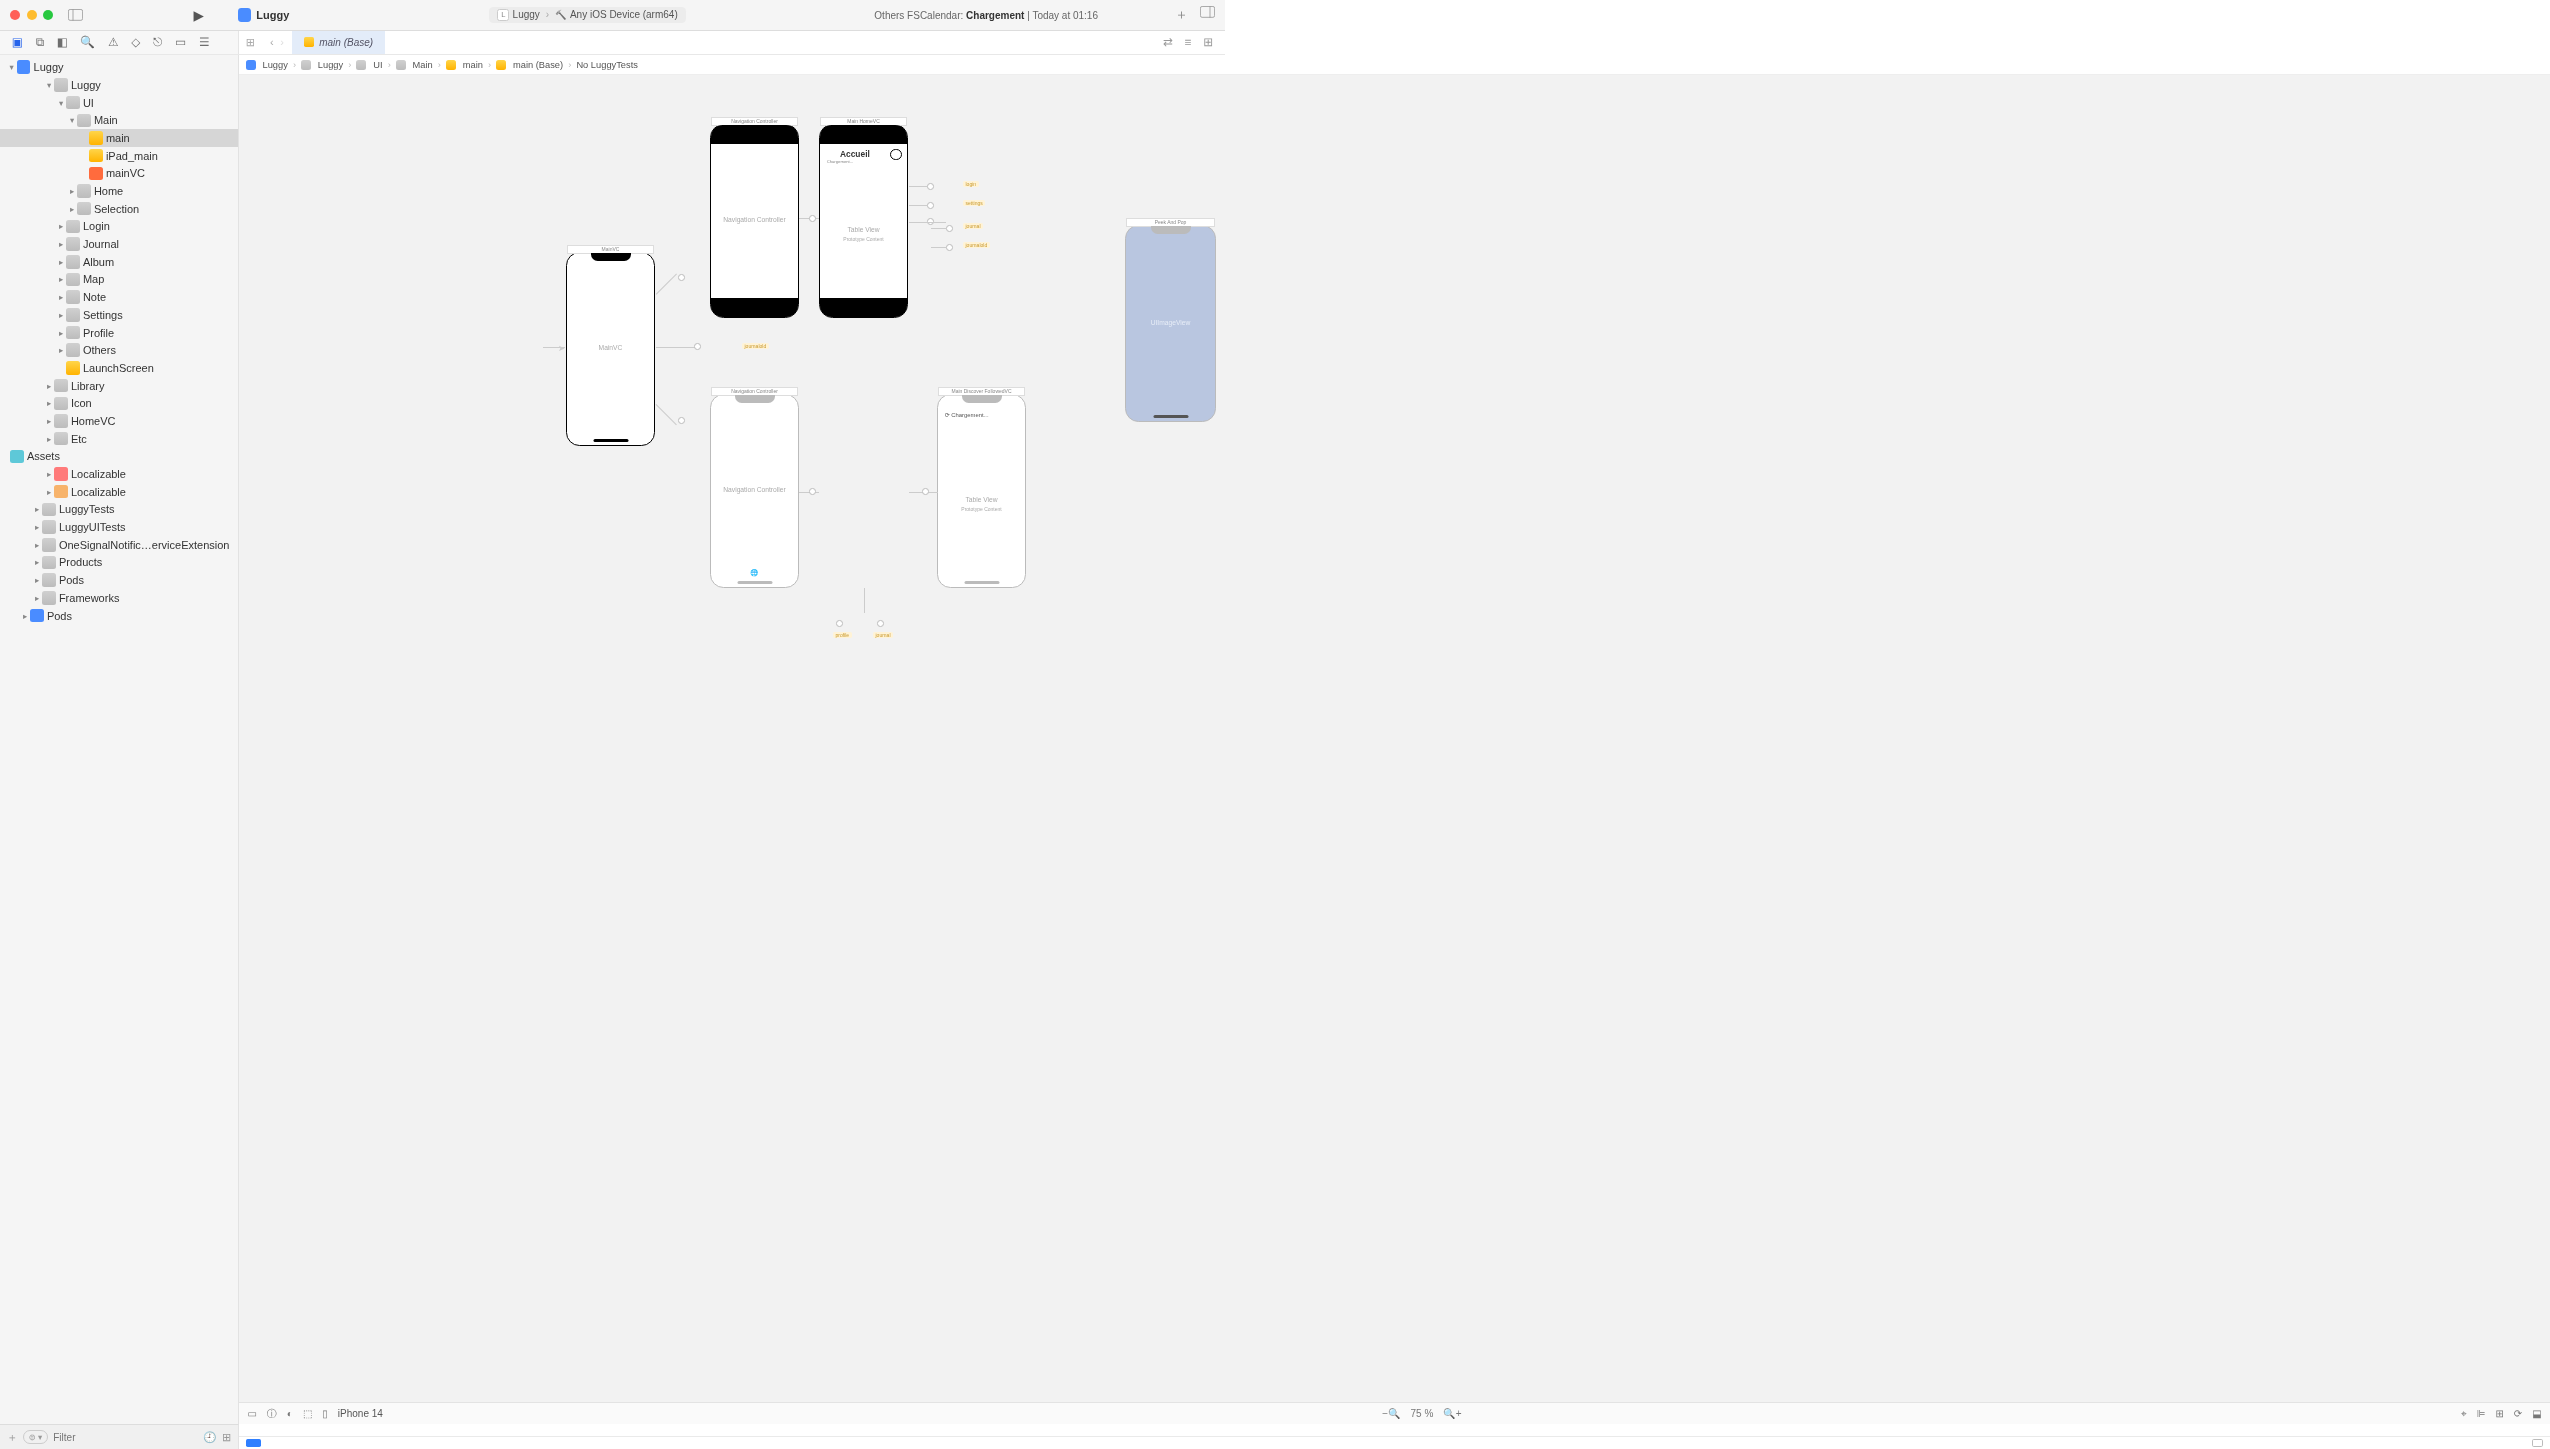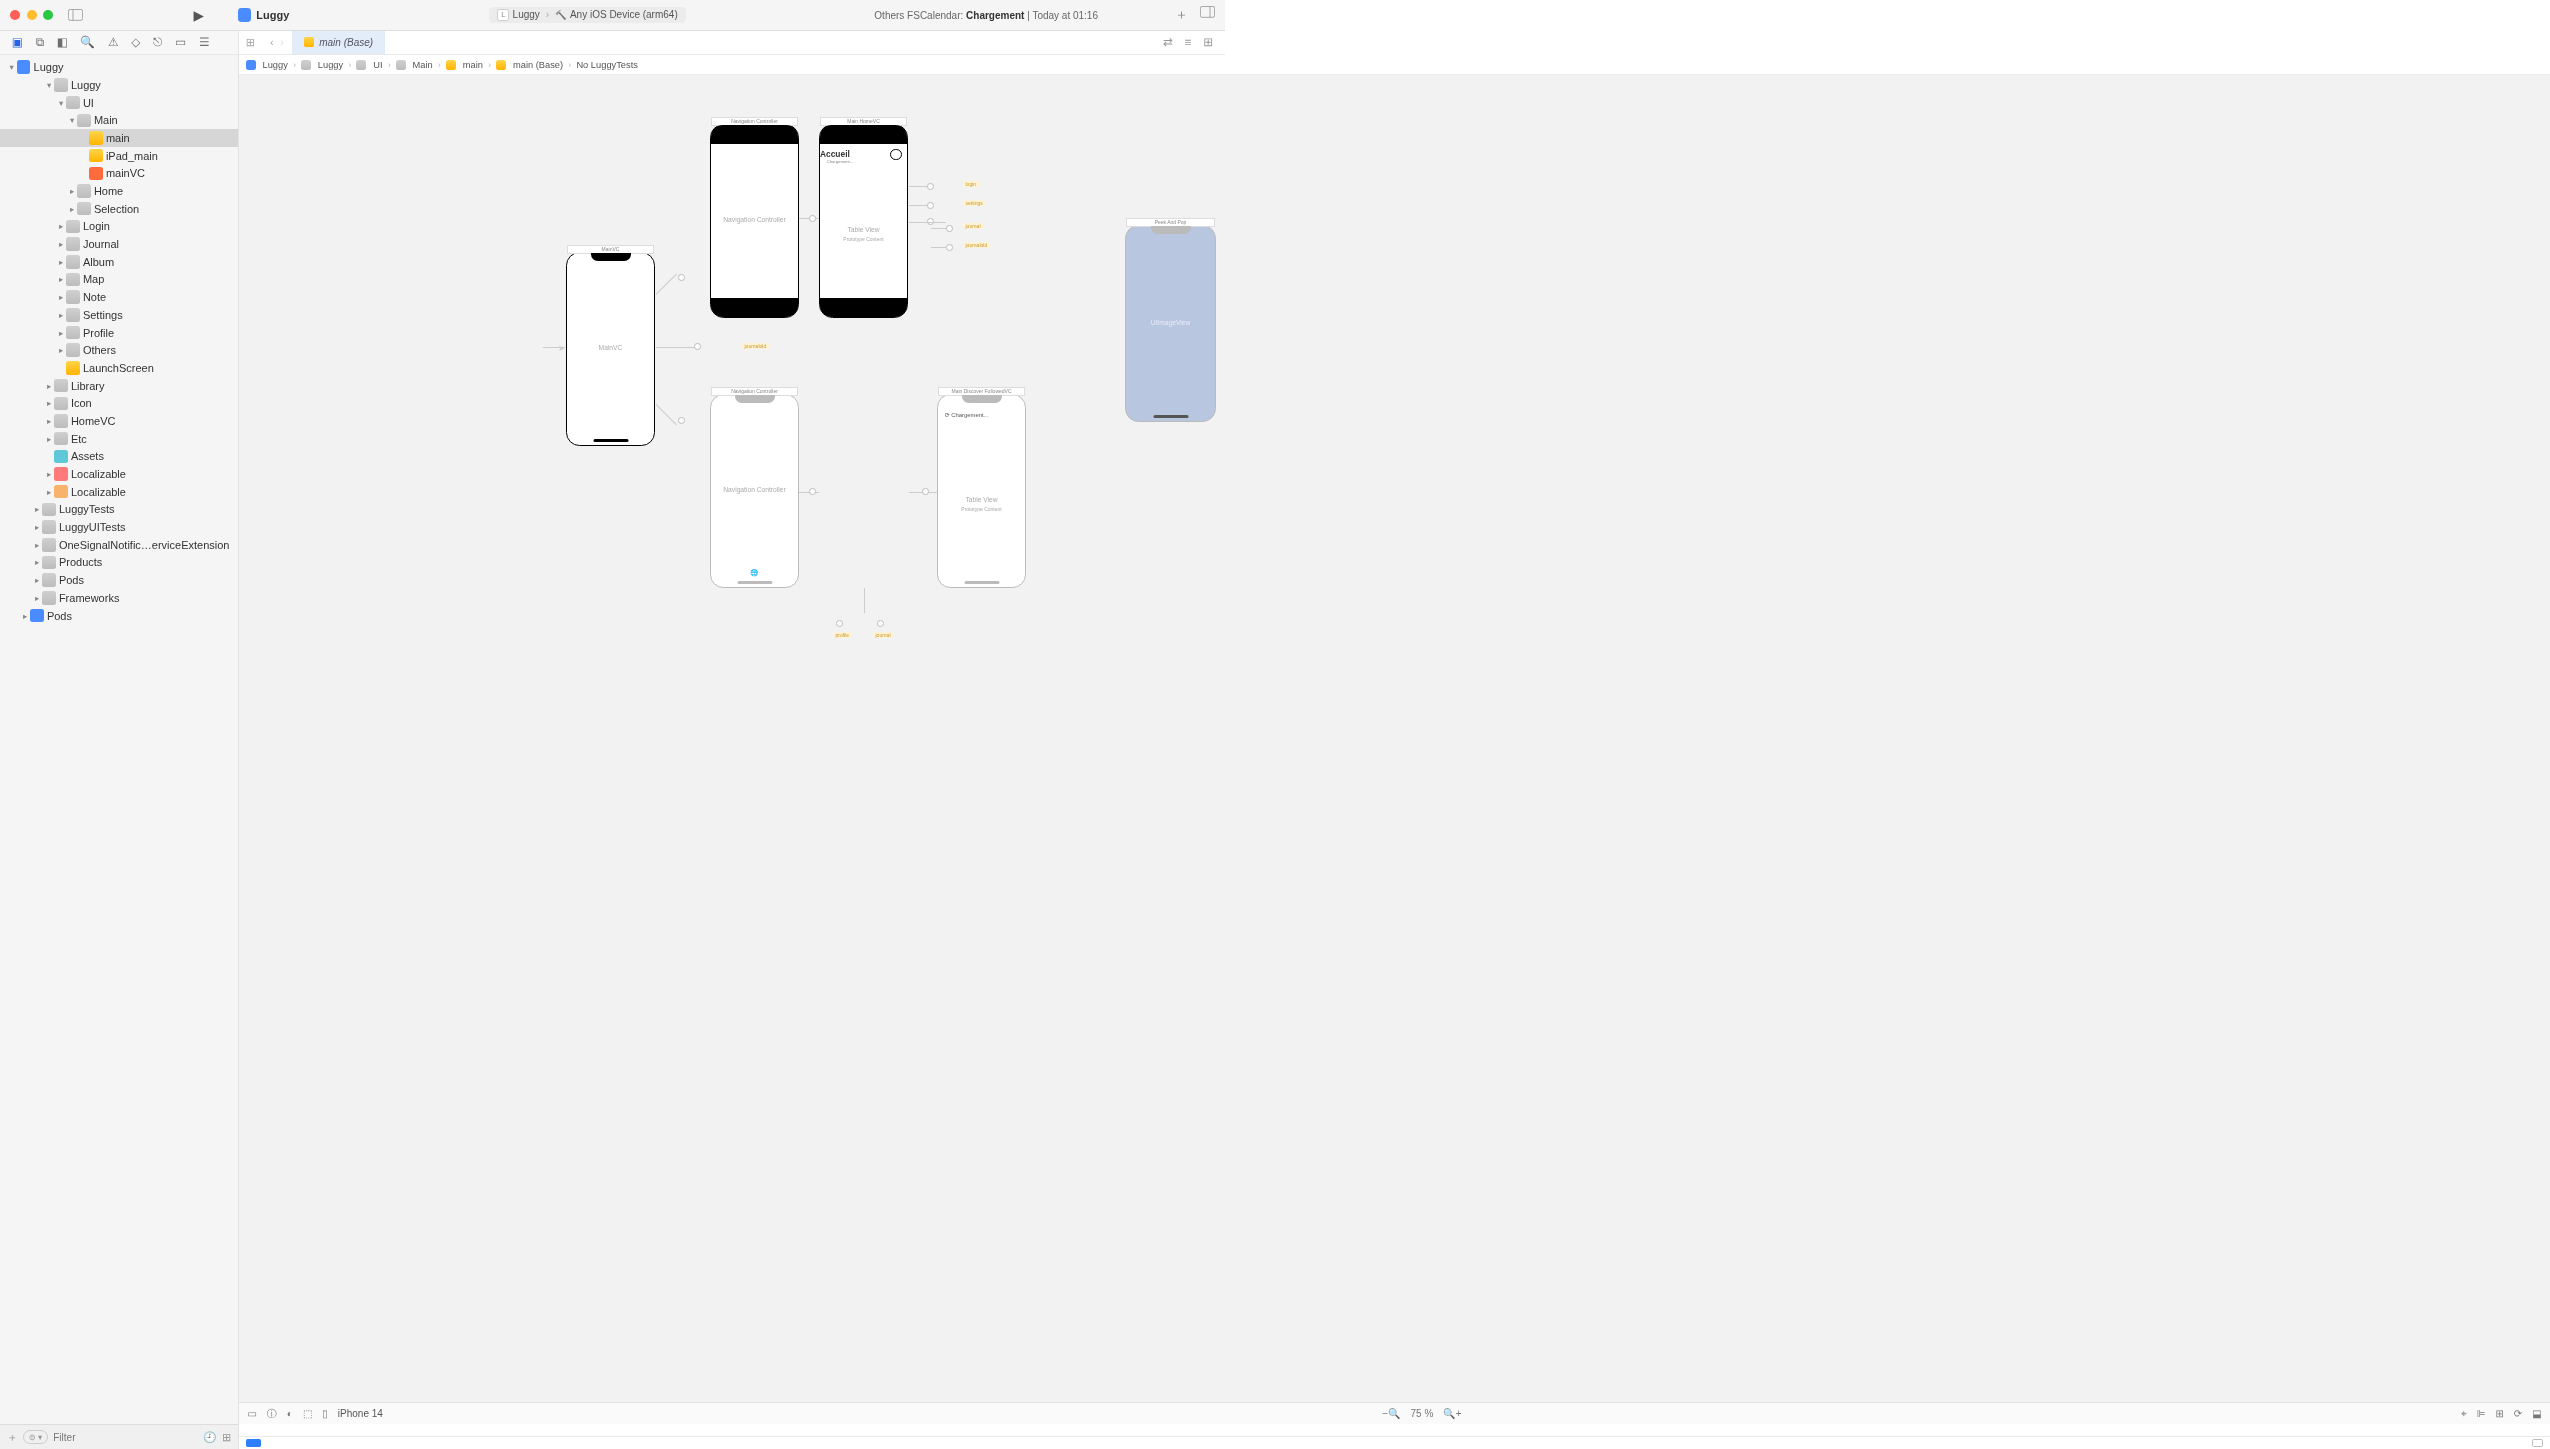--- a/index.html
+++ b/index.html
@@ -256,21 +256,21 @@
         <div class="row" style="padding-left: 44px;">
           <span class="disc">▸</span>
           <span class="ic ic-fold"></span>
           <span>HomeVC</span>
         </div>
         <div class="row" style="padding-left: 44px;">
           <span class="disc">▸</span>
           <span class="ic ic-fold"></span>
           <span>Etc</span>
         </div>
-        <div class="row" style="padding-left: 44px;">
+        <div class="row" style="">
           <span class="disc"></span>
           <span class="ic ic-assets"></span>
           <span>Assets</span>
         </div>
         <div class="row" style="padding-left: 44px;">
           <span class="disc">▸</span>
           <span class="ic ic-plist"></span>
           <span>Localizable</span>
         </div>
         <div class="row" style="padding-left: 44px;">
@@ -371,21 +371,21 @@
         <div class="notch"></div>
         <div class="black-band" style="top:0;border-radius:11.8px 11.8px 0 0"></div>
         <div class="ph-label" style="top:91px">Navigation Controller</div>
         <div class="black-band" style="bottom:0;border-radius:0 0 11.8px 11.8px"></div>
       </div>
 
       <div class="phone" style="left:580px;top:49px;width:89px;height:194px">
         <div class="phone-title">Main HomeVC</div>
         <div class="notch"></div>
         <div class="black-band" style="top:0;border-radius:11.8px 11.8px 0 0"></div>
-        <div style="position:absolute;top:23.6px;left:0;font-weight:700;font-size:8.4px">Accueil</div>
+        <div style="position:absolute;top:23.6px;left:20px;font-weight:700;font-size:8.4px">Accueil</div>
         <div style="position:absolute;top:34px;left:6.7px;font-size:4.2px;color:#888">Chargement...</div>
         <div style="position:absolute;top:23.6px;right:5px;width:11.8px;height:11.8px;border:1.3px solid #000;border-radius:50%"></div>
         <div class="ph-label" style="top:101px">Table View</div>
         <div class="ph-label ph-label-sm" style="top:111px">Prototype Content</div>
         <div class="black-band" style="bottom:0;border-radius:0 0 11.8px 11.8px"></div>
       </div>
 
       <div class="phone" style="left:471px;top:319px;width:89px;height:194px;border-color:#bbb">
         <div class="phone-title">Navigation Controller</div>
         <div class="notch" style="background:#bbb"></div>

